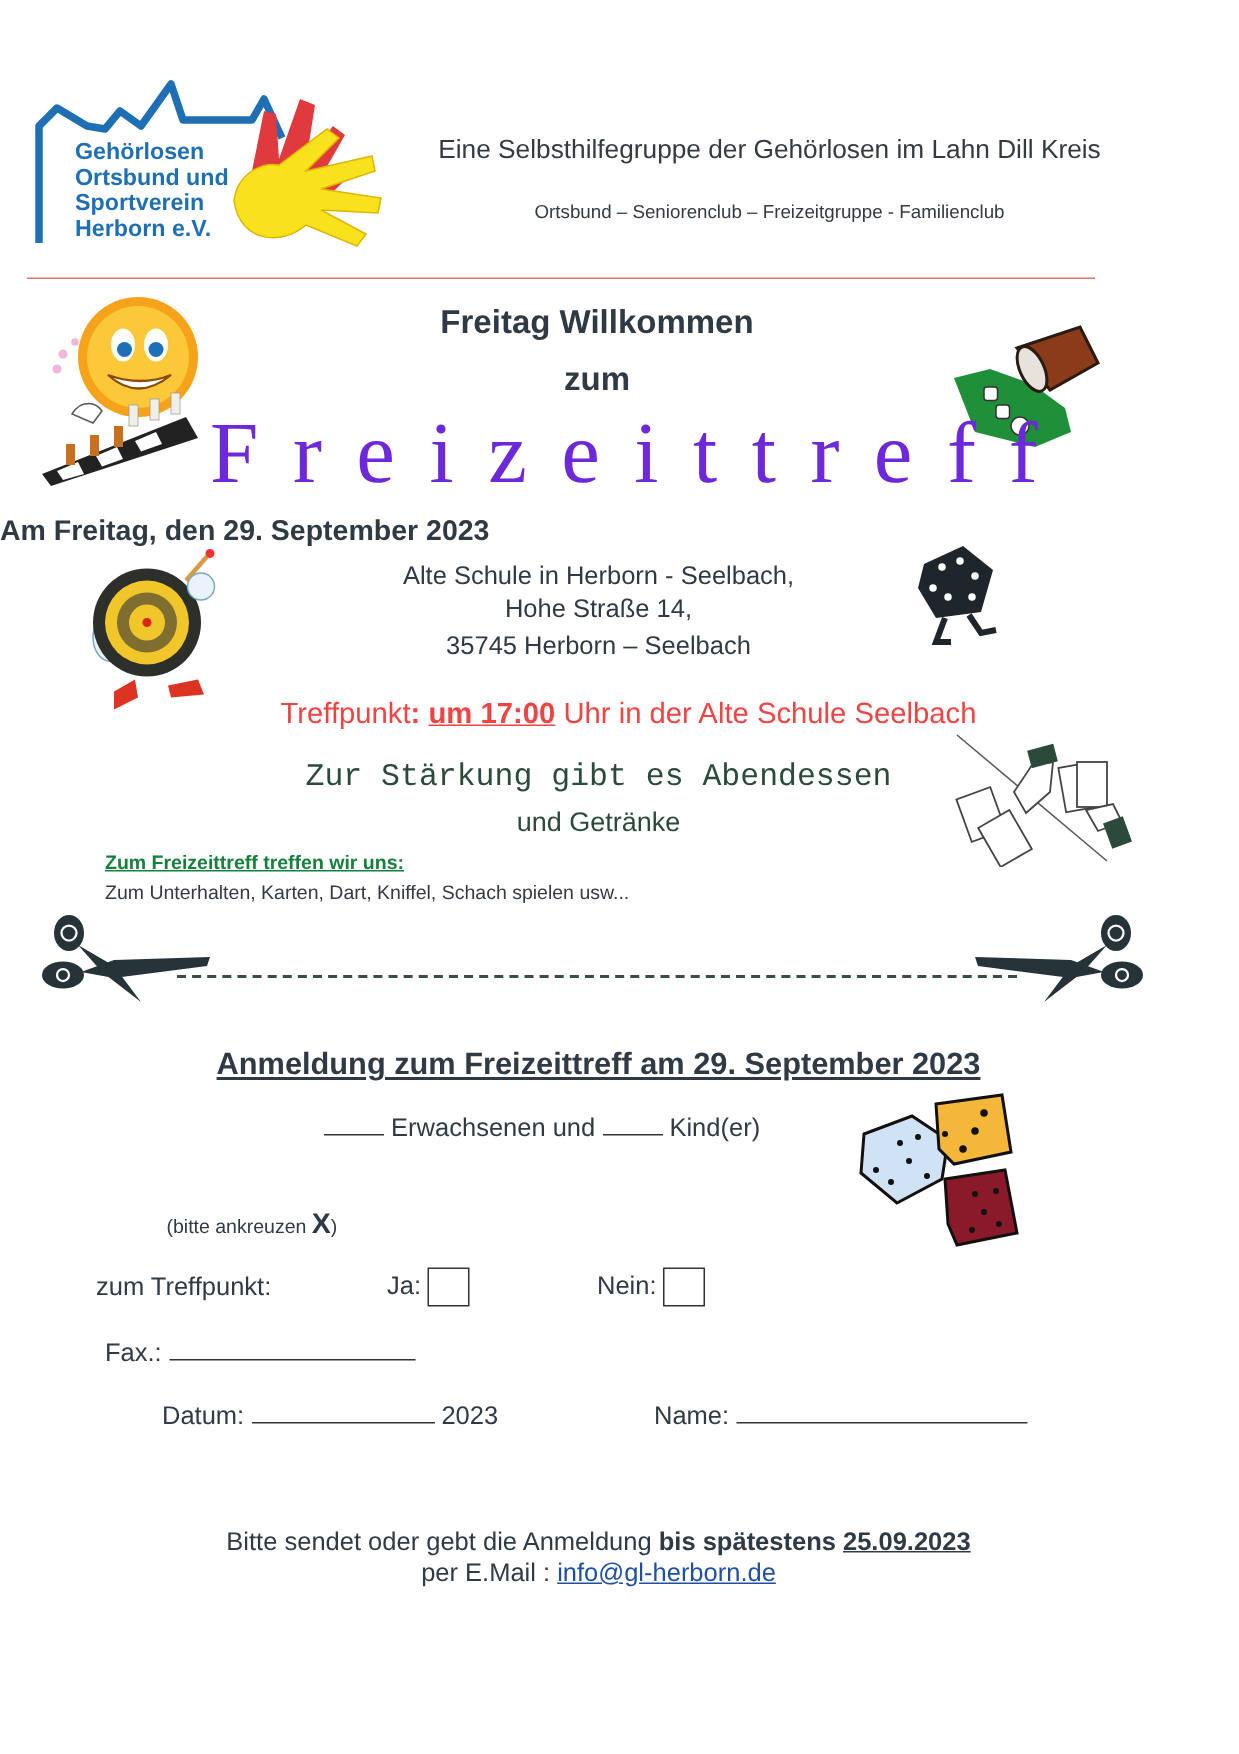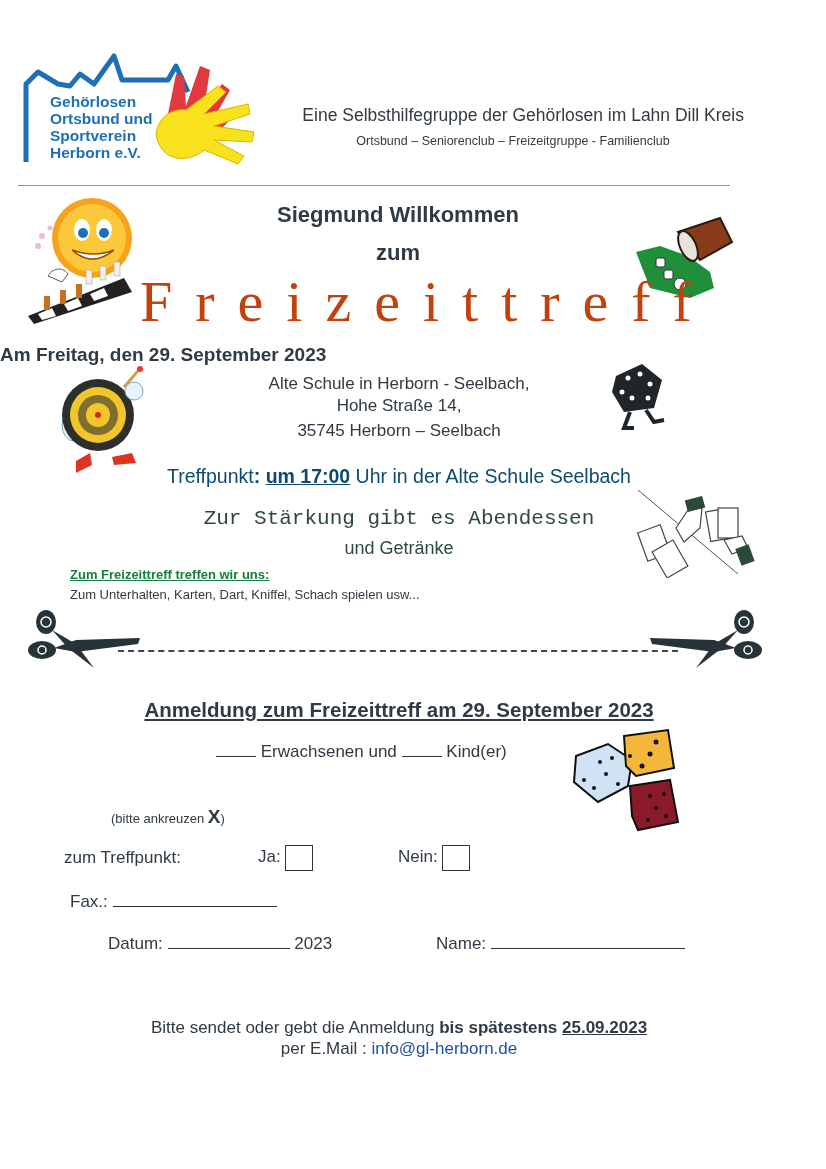--- a/index.html
+++ b/index.html
@@ -2,41 +2,41 @@
 <html><head>
 <meta charset="utf-8">
 <style>
   html, body { margin: 0; padding: 0; background: #ffffff; }
   body { width: 826px; height: 1169px; position: relative; overflow: hidden;
          font-family: "Liberation Sans", sans-serif; color: #2f3640; }
   .abs { position: absolute; }
   .center { text-align: center; }
   .logo-text { left: 32px; top: 93px; font-family: "Liberation Sans", sans-serif; font-weight: bold;
                color: #1f6fb5; font-size: 15.5px; line-height: 17px; margin-left: 18px; }
-  .tagline { left: 282px; top: 89px; width: 462px; font-size: 17.5px; color: #333a42; text-align: right; margin-top: 16px; }
+  .tagline { left: 282px; top: 89px; width: 462px; font-size: 17.5px; color: #333a42; text-align: center; }
   .subline { left: 282px; top: 134px; width: 462px; font-size: 12.5px; color: #333a42; text-align: center; }
   .redline { left: 18px; top: 185px; width: 712px; height: 1px; background: #d9534f; opacity: .8; }
   .welcome { left: 0; width: 796px; font-weight: bold; font-size: 22px; color: #2f3a44; text-align: center; }
   .big { left: 140px; top: 268px; font-family: "Liberation Serif", serif; font-size: 58px;
-         letter-spacing: 23px; color: #c2410c; }
+         letter-spacing: 23px; color: #6d28d9; }
   .date { left: 0; width: 798px; top: 344px; font-weight: bold; font-size: 19px; text-align: left; color: #2f3a44; }
   .addr { left: 0; width: 798px; font-size: 17px; text-align: center; color: #2f3a44; }
-  .treff { left: 0; width: 798px; top: 465px; font-size: 19.5px; text-align: center; color: #0c4a6e; }
+  .treff { left: 0; width: 798px; top: 465px; font-size: 19.5px; text-align: center; color: #ef4444; padding-left: 20px; }
   .treff u { font-weight: bold; }
   .food1 { left: 0; width: 798px; top: 507px; font-size: 21px; text-align: center; color: #2c4a3c; font-family: Liberation Mono, monospace; }
   .food2 { left: 0; width: 798px; top: 538px; font-size: 18px; text-align: center; color: #2c4a3c; }
   .meet-h { left: 70px; top: 567px; font-size: 13px; font-weight: bold; text-decoration: underline; color: #15803d; }
   .meet-t { left: 70px; top: 587px; font-size: 13px; color: #333a42; }
   .cutline { left: 118px; top: 650px; width: 560px; border-top: 2px dashed #3a4a4f; }
   .reg-h { left: 0; width: 798px; top: 698px; font-size: 20.5px; font-weight: bold; text-align: center;
            text-decoration: underline; color: #2f3a44; }
   .blank { display: inline-block; border-bottom: 1.4px solid #333; vertical-align: baseline; }
   .row { font-size: 17px; color: #2f3a44; }
   .box { display: inline-block; width: 26px; height: 24px; border: 1.5px solid #333; vertical-align: middle; }
-  .link { color: #1f4fa0; }
+  .link { color: #1f4fa0; text-decoration: underline; }
 </style>
 </head>
 <body>
 
 <svg class="abs" style="left:18px;top:44px" width="245" height="125" viewBox="0 0 245 125">
   <path d="M8 118 L8 40 L20 28 L40 40 L52 42 L62 30 L76 40 L96 12 L104 36 L150 36 L158 22 L170 48" fill="none" stroke="#1f6fb5" stroke-width="5" stroke-linejoin="round"></path>
   <path d="M150 70 L158 30 L166 32 L168 62 L182 22 L192 26 L186 64 L204 40 L212 46 L196 74 L212 64 L218 70 L190 98 L160 96 Z" fill="#e0393e"></path>
   <path d="M138 90 C140 72 156 64 168 66 L200 42 L208 48 L186 70 L230 60 L232 70 L196 82 L236 88 L234 98 L196 96 L226 112 L220 120 L186 106 C170 120 142 118 138 90 Z" fill="#f7e21b" stroke="#e0b400" stroke-width="1"></path>
 </svg>
 <div class="abs logo-text">
@@ -82,21 +82,21 @@
   <path d="M6 40 L30 34 L58 44 L80 60 L84 76 L60 86 L20 76 Z" fill="#1f8f3a"></path>
   <path d="M48 20 L90 6 L102 30 L70 48 Z" fill="#8a3b1a" stroke="#2a1a10" stroke-width="2"></path>
   <ellipse cx="58" cy="34" rx="8" ry="16" transform="rotate(-25 58 34)" fill="#e8e2dc" stroke="#2a1a10" stroke-width="2"></ellipse>
   <g fill="#fff" stroke="#333" stroke-width="1">
       <rect x="26" y="46" width="9" height="9" rx="2"></rect>
       <rect x="34" y="58" width="9" height="9" rx="2"></rect>
       <circle cx="50" cy="72" r="6"></circle>
     </g>
 </svg>
 
-<div class="abs welcome" style="top:202px">Siegmund Willkommen</div>
+<div class="abs welcome" style="top:202px">Freitag Willkommen</div>
 <div class="abs welcome" style="top:240px">zum</div>
 <div class="abs big">Freizeittreff</div>
 
 <svg class="abs" style="left:50px;top:365px" width="100" height="115" viewBox="0 0 100 115">
   <ellipse cx="24" cy="60" rx="12" ry="16" fill="#eaf3fb" stroke="#7ab" stroke-width="1"></ellipse>
   <circle cx="48" cy="50" r="36" fill="#2c2f2a"></circle>
   <circle cx="48" cy="50" r="28" fill="#f1c62a"></circle>
   <circle cx="48" cy="50" r="20" fill="#333" opacity=".6"></circle>
   <circle cx="48" cy="50" r="12" fill="#f1c62a"></circle>
   <circle cx="48" cy="50" r="3" fill="#d22"></circle>

